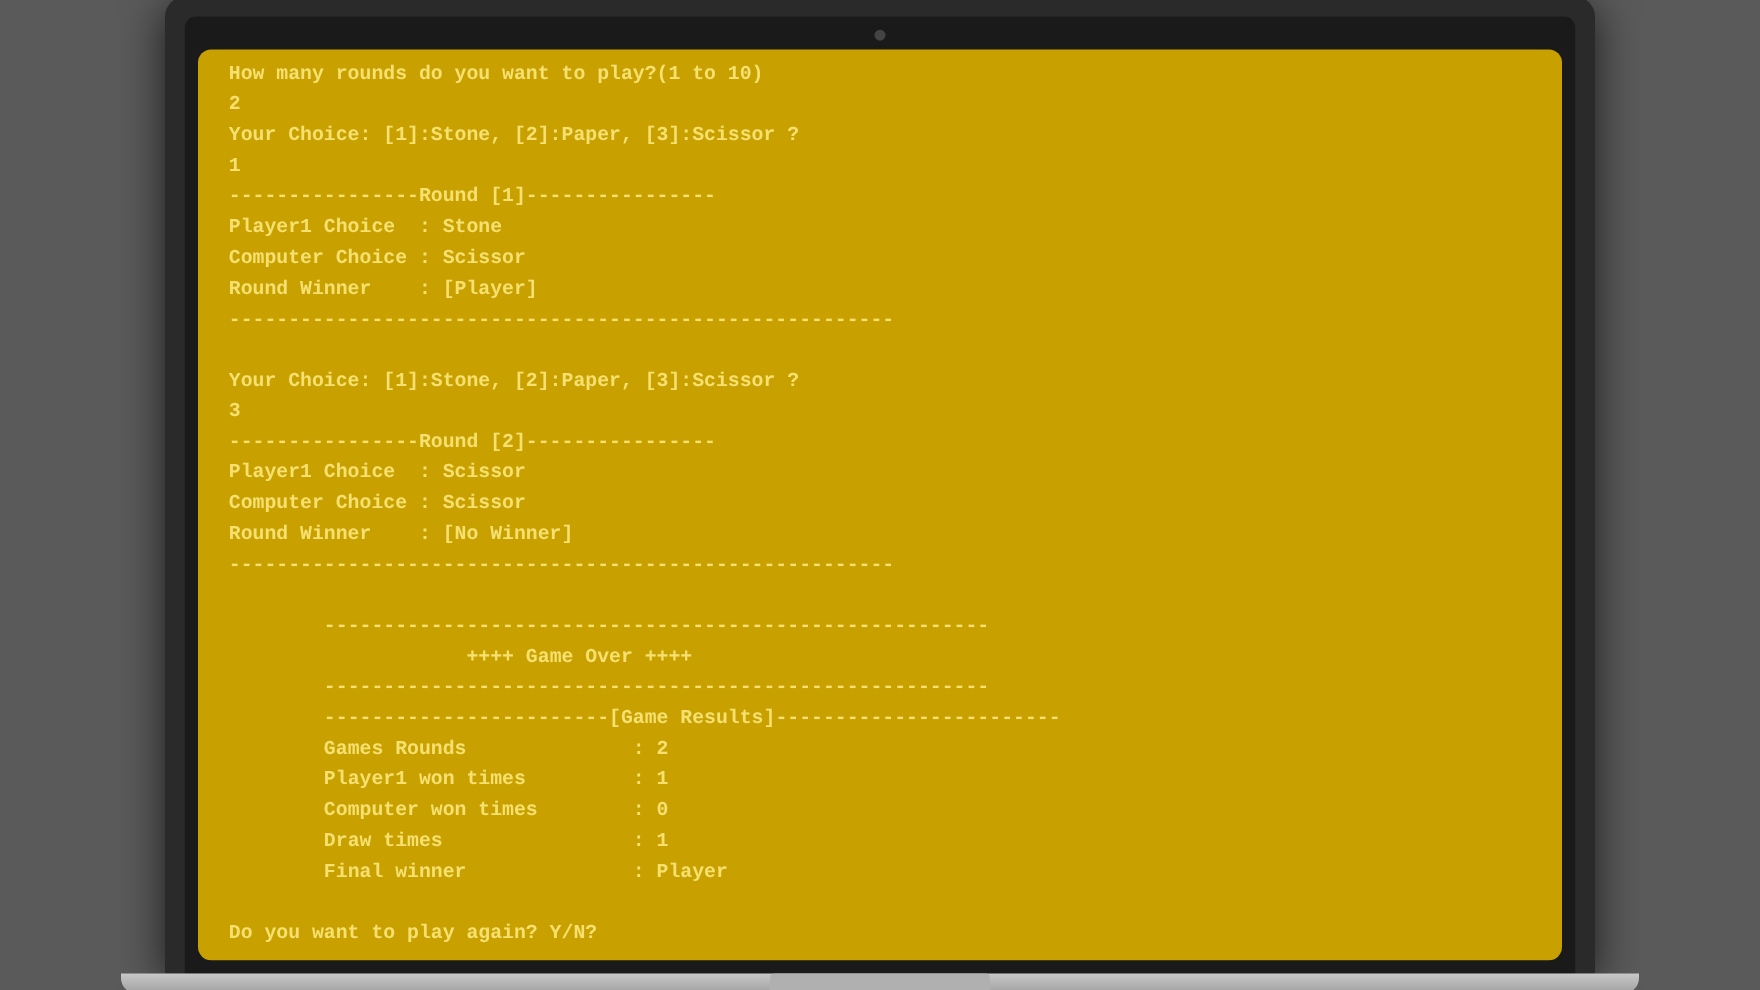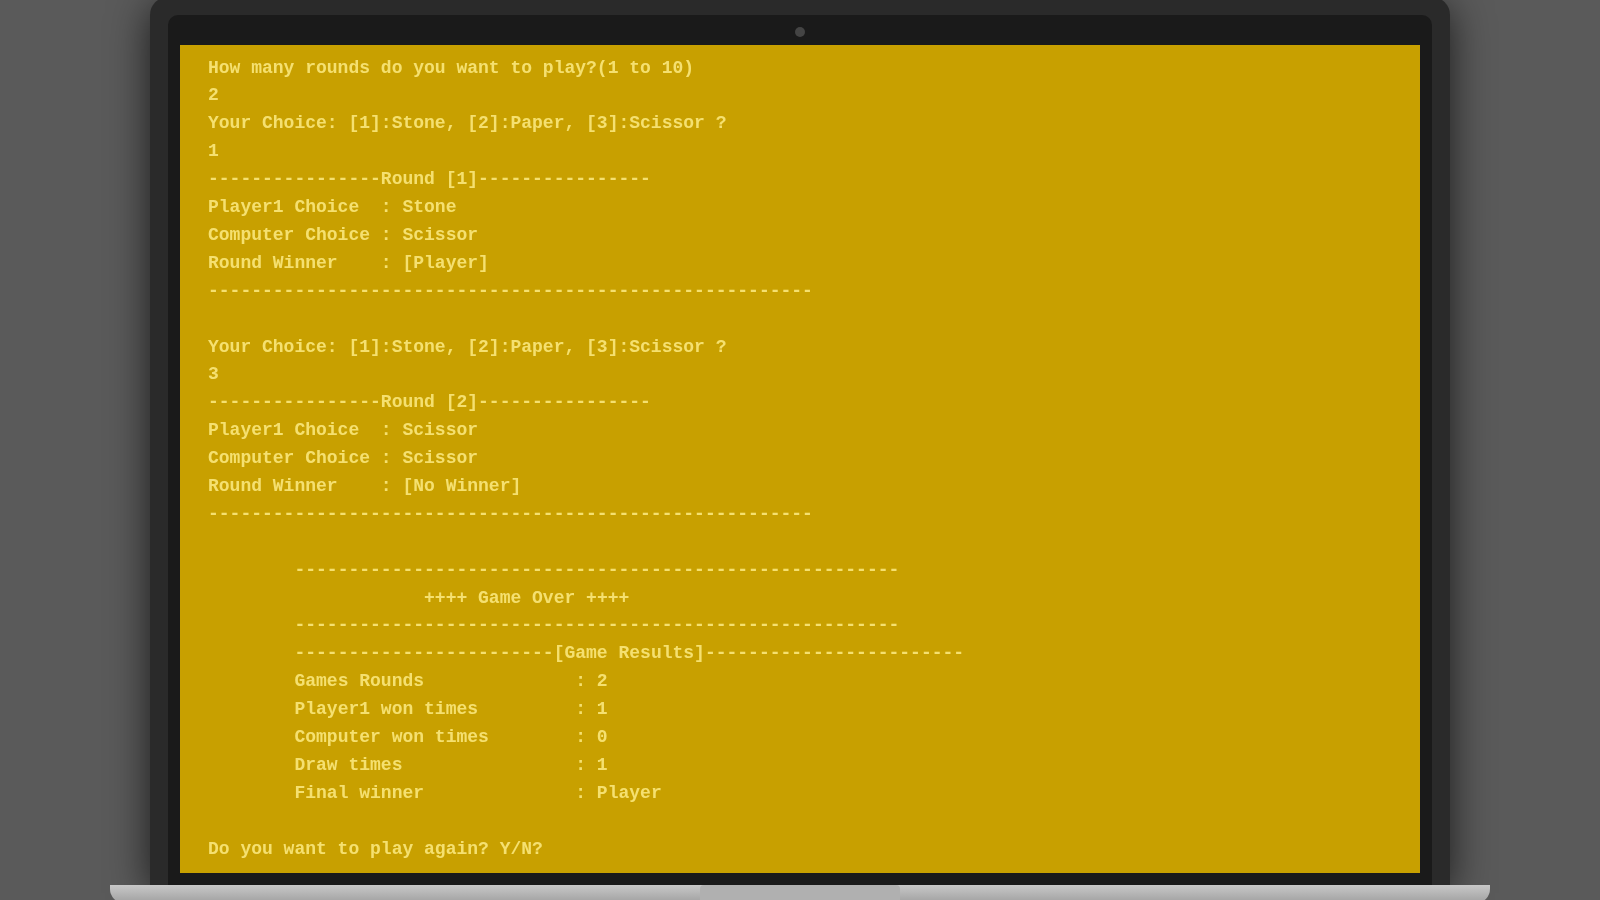--- a/index.html
+++ b/index.html
@@ -34,21 +34,21 @@
       height: 10px;
       background: #444;
       border-radius: 50%;
       margin: 0 auto 8px auto;
     }
 
     .terminal {
       background: #c8a000;
       width: 100%;
       min-height: 680px;
-      border-radius: 0;
+      border-radius: 12px;
       padding: 10px 28px;
       overflow: hidden;
     }
 
     .terminal pre {
       font-family: 'Courier New', Courier, monospace;
       font-size: 18px;
       font-weight: bold;
       color: #f5e070;
       line-height: 1.55;

